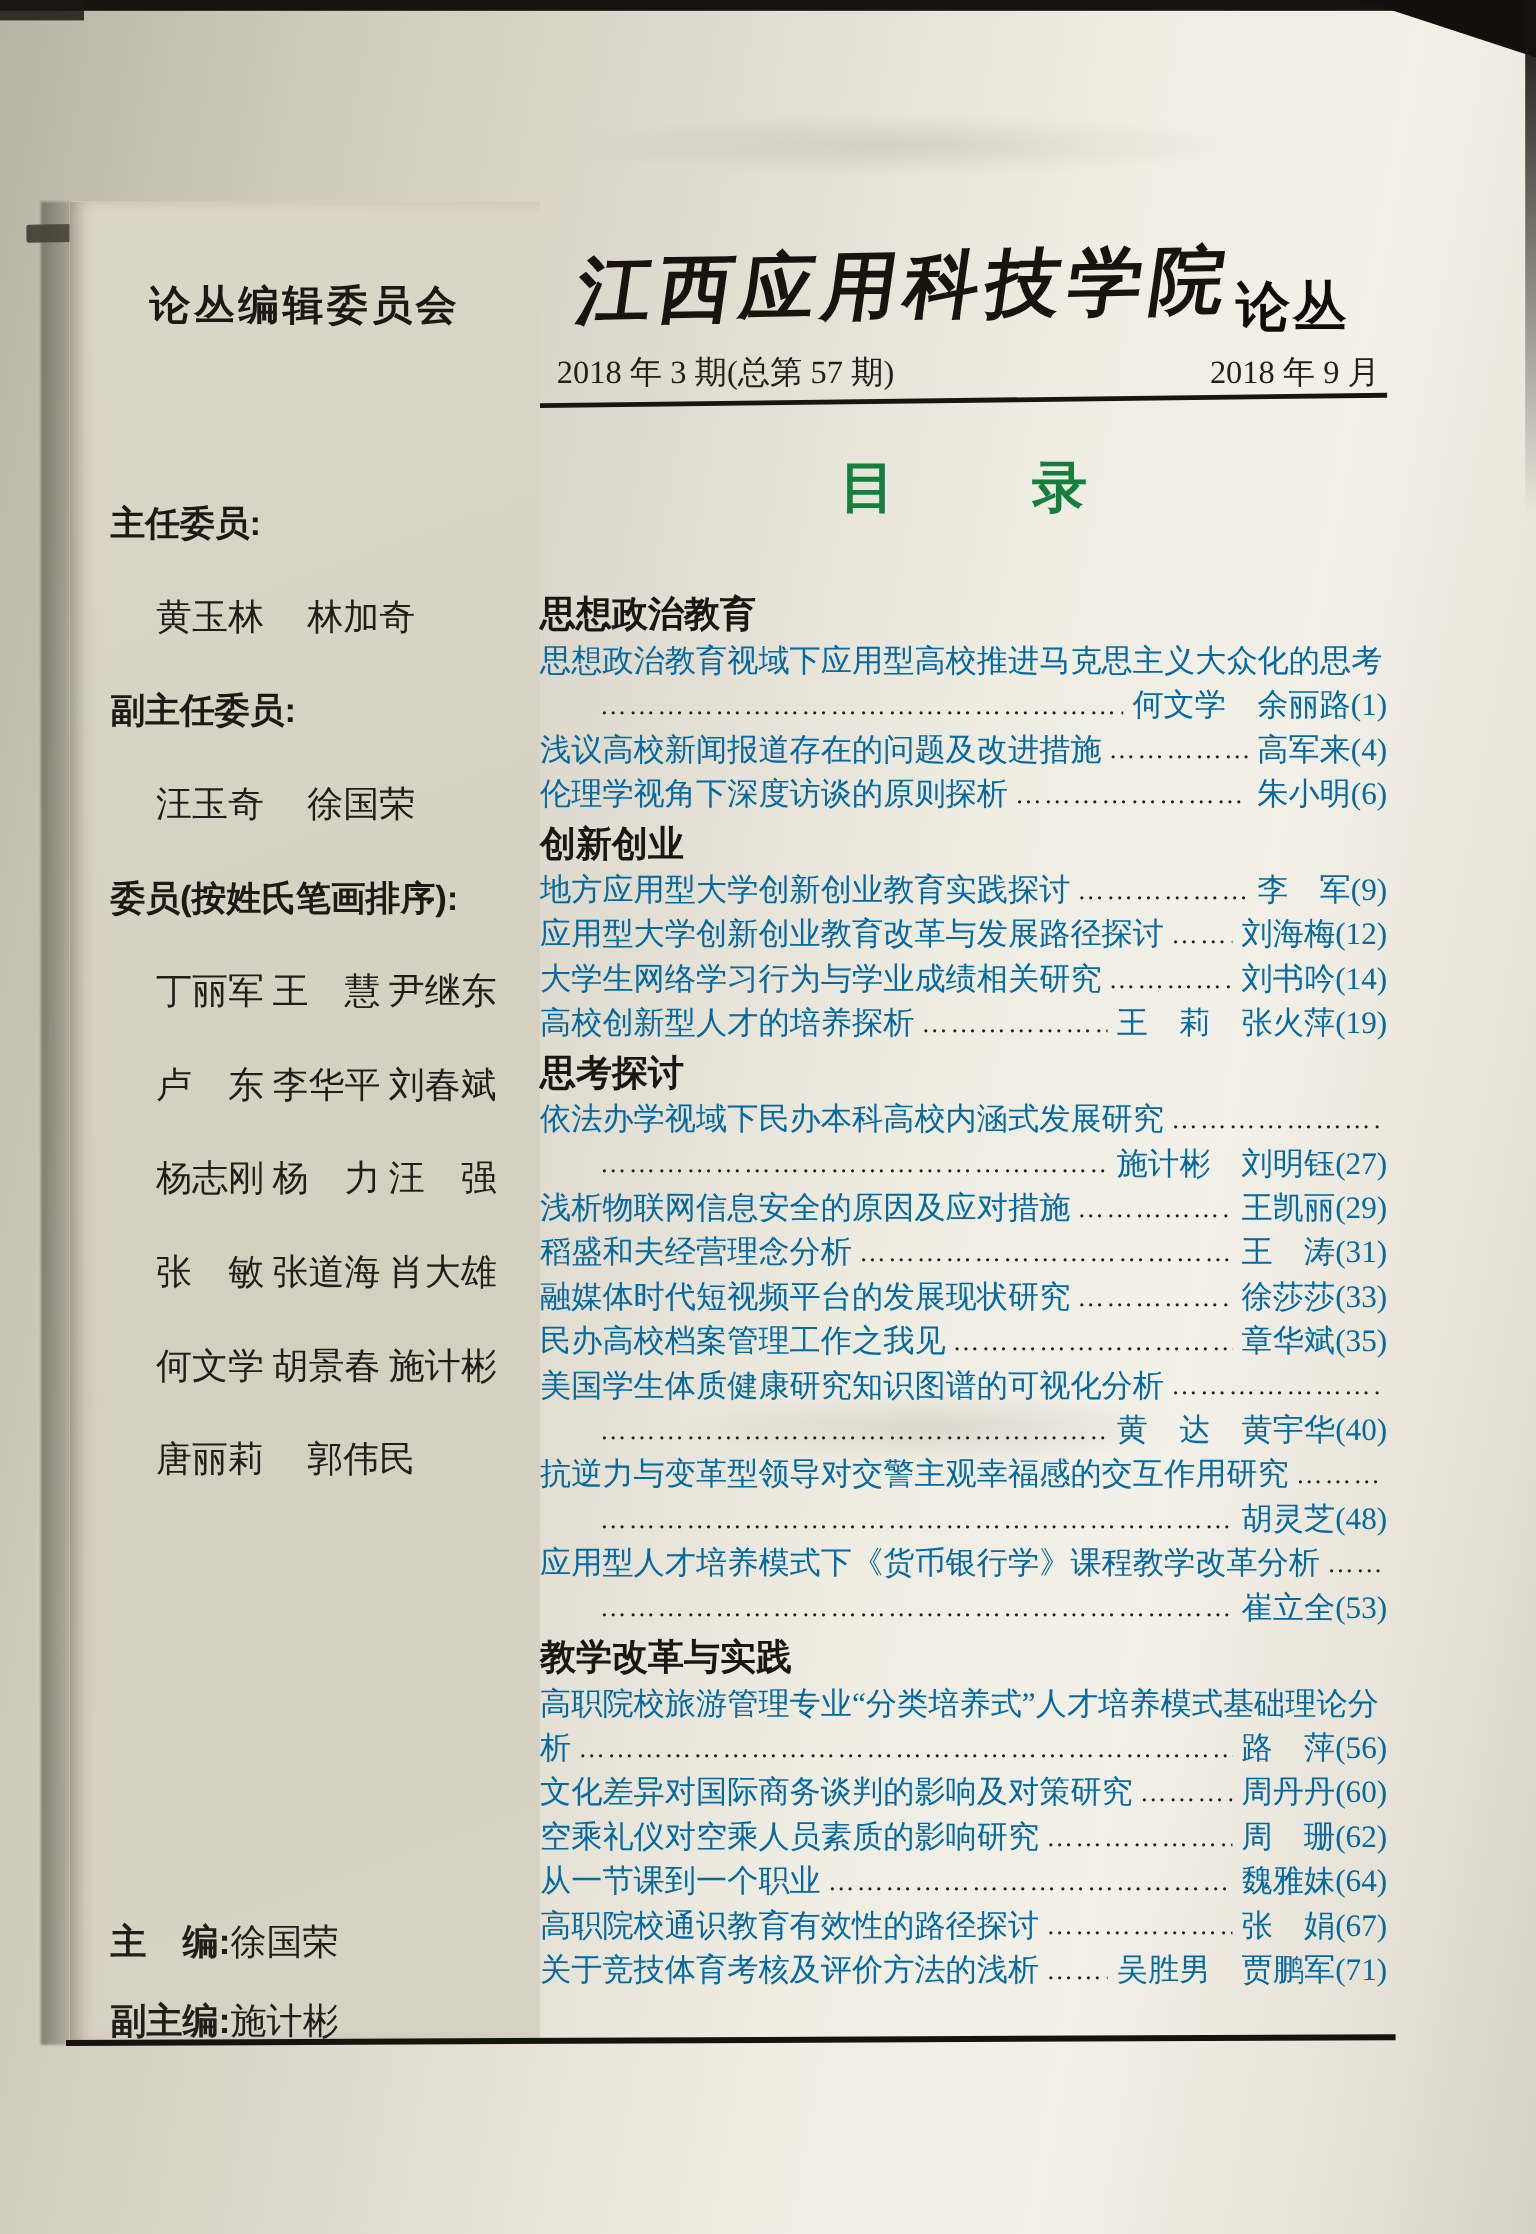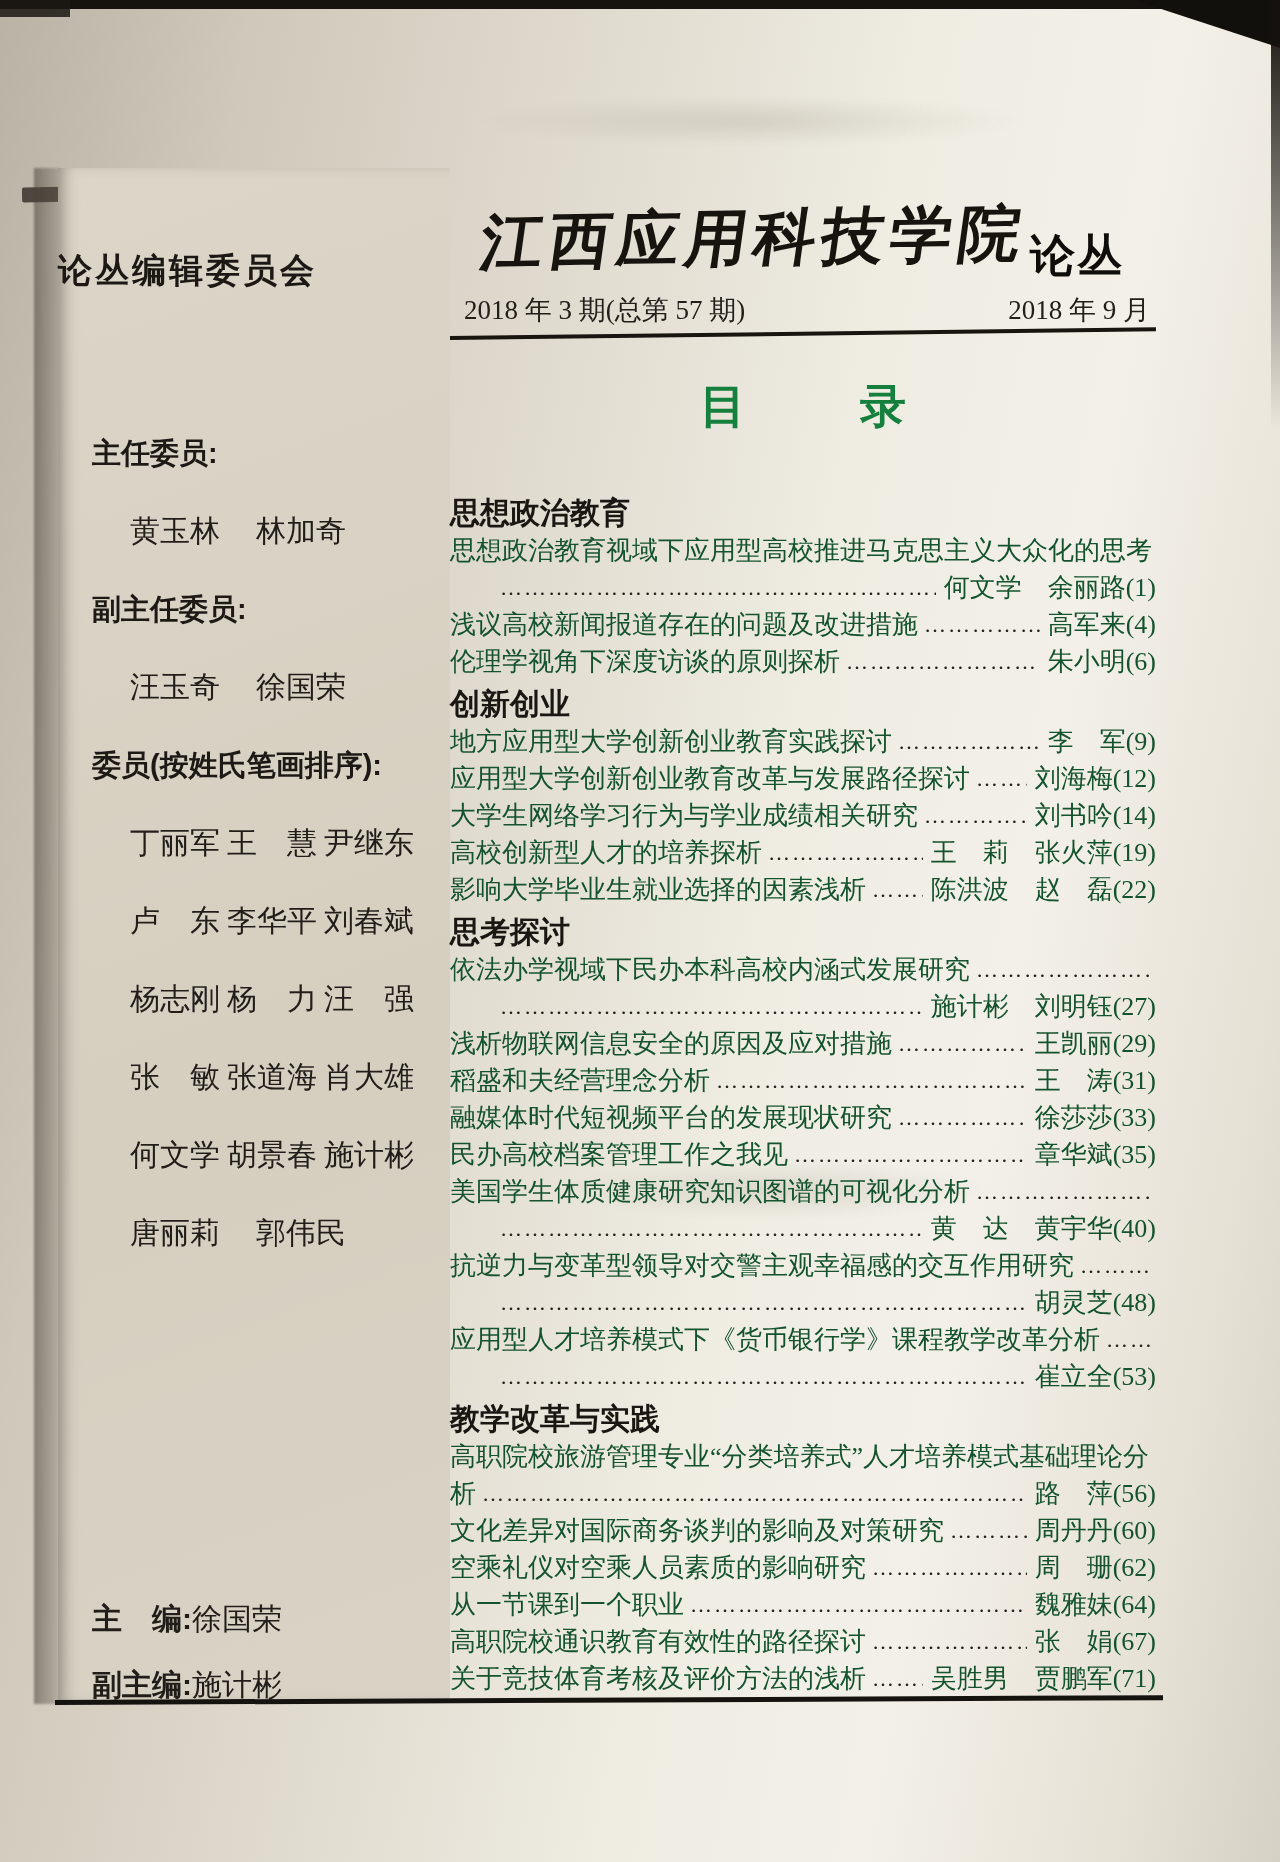--- a/index.html
+++ b/index.html
@@ -24,21 +24,21 @@
   .g1{left:60px;top:330px;width:340px;height:100px;}
   .g2{left:470px;top:96px;width:560px;height:50px;}
   .g3{left:90px;top:640px;width:330px;height:720px;}
   .g4{left:560px;top:1160px;width:430px;height:60px;}
   .bottom-rule{position:absolute;left:55px;top:1700px;width:1108px;border-top:5px solid #15130f;
                transform:rotate(-0.25deg);transform-origin:left center;}
   
   .sidebar{position:absolute;left:58px;top:168px;width:392px;height:1534px;
            background:linear-gradient(160deg,#dcd6c8,#d5cfc0 60%,#d9d3c5);
            box-shadow:inset 12px 0 16px -8px rgba(66,60,50,.5);}
-  .c-title{margin-top:80px;text-align:left;font-size:34px;font-weight:800;letter-spacing:3px;color:#1c1914;}
+  .c-title{margin-top:64px;text-align:center;font-size:34px;font-weight:800;letter-spacing:3px;color:#1c1914;}
   .c-groups{margin-top:120px;padding:0 30px 0 34px;}
   .c-label{font-size:29px;font-weight:800;line-height:78px;color:#1d1a15;}
   .c-row{display:flex;line-height:78px;font-size:30px;padding-left:38px;gap:36px;
          font-family:"Liberation Serif","DejaVu Serif",serif;}
   .c-row.spread{justify-content:space-between;gap:0;padding-left:38px;padding-right:6px;}
   .c-name{white-space:nowrap;}
   .c-editors{position:absolute;left:34px;top:1418px;}
   .c-ed-row{line-height:66px;font-size:30px;}
   .c-ed-label{font-weight:800;}
   .c-ed-name{font-family:"Liberation Serif","DejaVu Serif",serif;}
@@ -49,21 +49,21 @@
             font-family:"Liberation Serif","DejaVu Serif",serif;color:#17140f;}
   .t-bold{font-size:45px;font-weight:900;letter-spacing:2px;transform:translateY(6px);color:#0f0d0a;}
   .issue-row{display:flex;justify-content:space-between;margin-top:12px;padding:0 6px 0 14px;
              font-size:27px;font-family:"Liberation Serif","DejaVu Serif",serif;color:#23201a;}
   .rule{border-top:4px solid #18150f;margin-top:8px;transform:rotate(-0.7deg);transform-origin:left center;}
   .toc-head{margin-top:36px;text-align:center;font-size:46px;font-weight:800;letter-spacing:34px;
             padding-left:34px;color:#15803d;}
   .toc-body{margin-top:56px;}
   .sec-head{font-size:30px;font-weight:800;line-height:37px;margin:5px 0 1px;color:#1a1712;}
   .row{display:flex;align-items:flex-start;line-height:37px;font-size:26px;
-       font-family:"Liberation Serif","DejaVu Serif",serif;color:#14532d;}
+       font-family:"Liberation Serif","DejaVu Serif",serif;color:#0369a1;}
   .indent{width:44px;flex:none;}
   .t{white-space:nowrap;}
   .dots{flex:1 1 0;min-width:0;overflow:hidden;white-space:nowrap;margin:0 6px;font-size:22px;letter-spacing:2px;color:#24211b;}
   .dots::after{content:"……………………………………………………………………………………………………………………";}
   .auth{white-space:nowrap;margin-left:2px;}
   .pg{white-space:nowrap;}
 </style>
 </head>
 <body>
 
@@ -184,26 +184,20 @@
         <span class="dots"></span>
         <span class="auth">刘书吟</span>
         <span class="pg">(14)</span>
       </div>
       <div class="row">
         <span class="t">高校创新型人才的培养探析</span>
         <span class="dots"></span>
         <span class="auth">王　莉　张火萍</span>
         <span class="pg">(19)</span>
       </div>
-      <div class="row">
-        <span class="t">影响大学毕业生就业选择的因素浅析</span>
-        <span class="dots"></span>
-        <span class="auth">陈洪波　赵　磊</span>
-        <span class="pg">(22)</span>
-      </div>
       <div class="sec-head">思考探讨</div>
       <div class="row">
         <span class="t">依法办学视域下民办本科高校内涵式发展研究</span>
         <span class="dots"></span>
       </div>
       <div class="row">
         <span class="indent"></span>
         <span class="dots"></span>
         <span class="auth">施计彬　刘明钰</span>
         <span class="pg">(27)</span>

